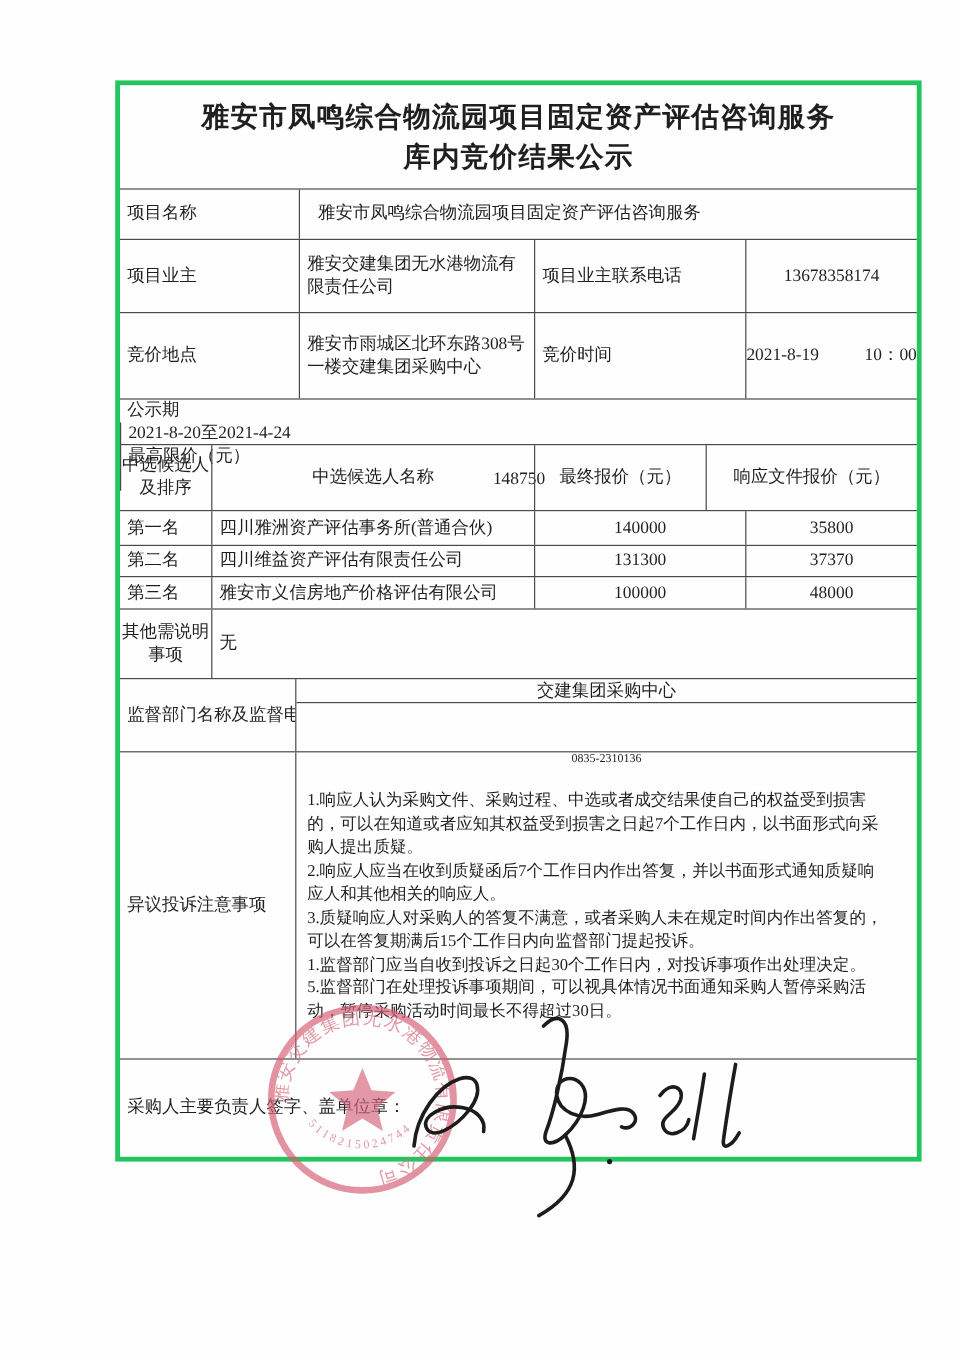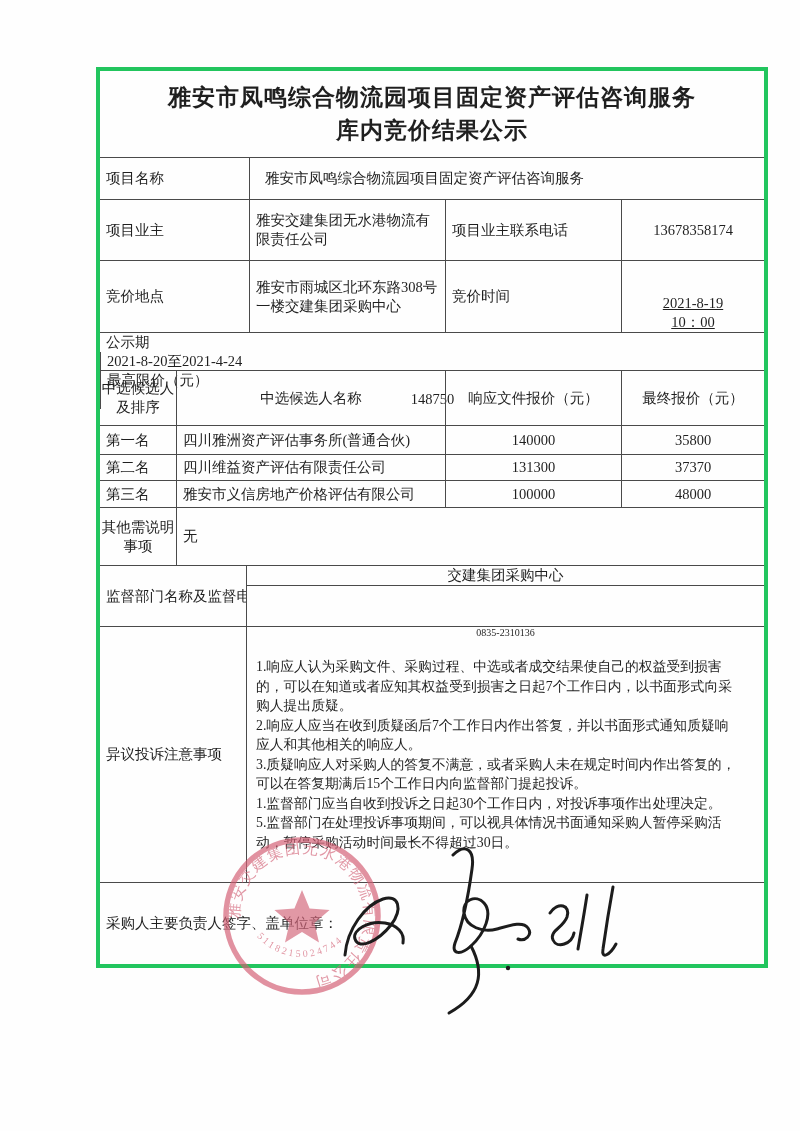--- a/index.html
+++ b/index.html
@@ -25,21 +25,21 @@
   .w-l1{width:149px;}  .w-v1{width:196px;} .w-l2{width:176px;}
   .w-rank{width:76px;} .w-name{width:269px;} .w-p1{width:176px;}
   .w-sup{width:146px;}
   
   .h-title{height:86px;} .h-r1{height:42px;} .h-r2{height:61px;} .h-r3{height:72px;}
   .h-r4{height:38px;flex-direction:column;} .h-r5{height:55px;} .h-r6{height:29px;} .h-r7{height:26px;}
   .h-r8{height:27px;} .h-r9{height:58px;} .h-r10{height:61px;} .h-r11{height:256px;}
   .h-r12{height:82px;}
   .title-cell{flex-direction:column;justify-content:center;width:100%;
     font-size:23px;font-weight:bold;line-height:33px;text-align:center;letter-spacing:1px;}
-  .two-line{flex-direction:column;justify-content:flex-end;text-decoration:underline;}
+  .two-line{flex-direction:row;justify-content:space-between;}
   .sup-right{flex:1;display:flex;flex-direction:column;border-left:1px solid #4a4a4a;box-sizing:border-box;gap:41px;}
   .sup-top{height:27px;border-bottom:1px solid #4a4a4a;display:flex;align-items:center;justify-content:center;font-size:14.5px;box-sizing:border-box;}
   .sup-bottom{flex:1;display:flex;align-items:center;justify-content:center;font-size:10px;}
   .clip{white-space:nowrap;overflow:hidden;}
   .obj-body{flex-direction:column;align-items:flex-start;justify-content:center;
     padding:6px 22px 6px 9px;font-size:13.8px;line-height:19.5px;}
   .obj-body div{width:100%;}
   .stamp{position:absolute;left:219px;top:833px;z-index:3;pointer-events:none;}
   .sign{position:absolute;left:325px;top:843px;z-index:4;pointer-events:none;}
 </style>
@@ -81,22 +81,22 @@
     <div class="row h-r4">
       <div class="c nb w-l1 pl">公示期</div>
       <div class="c w-v1 pl">2021-8-20至2021-4-24</div>
       <div class="c w-l2 pl">最高限价（元）</div>
       <div class="c flex1 ctr">148750</div>
     </div>
 
     <div class="row h-r5">
       <div class="c nb w-rank ctr">中选候选人及排序</div>
       <div class="c w-name ctr">中选候选人名称</div>
+      <div class="c flex1 ctr">最终报价（元）</div>
       <div class="c w-p1 ctr">响应文件报价（元）</div>
-      <div class="c flex1 ctr">最终报价（元）</div>
     </div>
 
     <div class="row h-r6">
       <div class="c nb w-rank pl">第一名</div>
       <div class="c w-name pl">四川雅洲资产评估事务所(普通合伙)</div>
       <div class="c w-p1 ctr">140000</div>
       <div class="c flex1 ctr">35800</div>
     </div>
 
     <div class="row h-r7">

